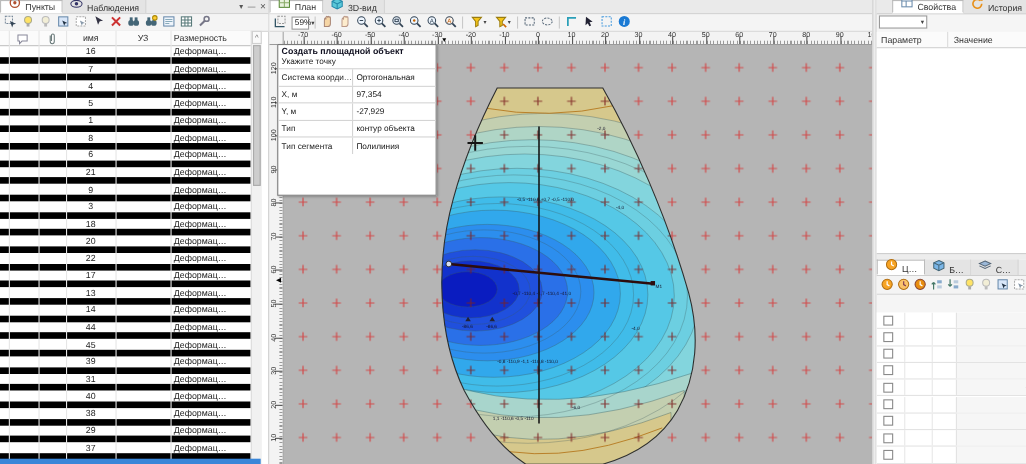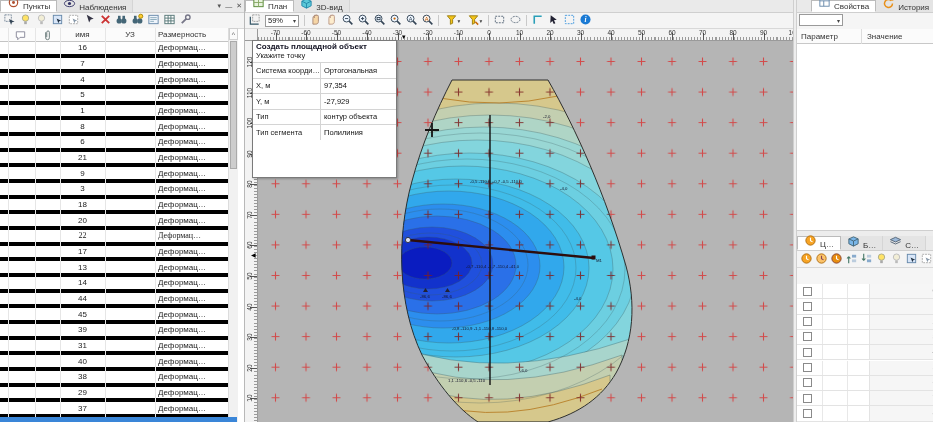--- a/index.html
+++ b/index.html
@@ -27,21 +27,21 @@
   .combo{height:12px;background:#fff;border:1px solid #9a9a9a;display:flex;
          align-items:center;justify-content:space-between;padding:0 2px;font-size:7.5px;color:#222;}
   .combo .car{font-size:6px;color:#444;}
   
   #leftDock{position:absolute;left:0;top:0;width:245px;height:422px;background:#fff;
             border-right:1px solid #b8b8b8;}
   #lhead{position:absolute;left:0;top:28px;width:228px;height:14px;background:#fbfbfb;
          border-bottom:1px solid #c4c4c4;font-size:8px;color:#333;}
   #lhead .hc,#lrows .rc{position:absolute;top:0;height:100%;display:flex;align-items:center;}
   #lrows{position:absolute;left:0;top:42px;width:228px;height:376px;overflow:hidden;}
-  .lrow{position:absolute;left:0;width:228px;height:15.66px;border-bottom:4px solid #000000;}
+  .lrow{position:absolute;left:0;width:228px;height:15.66px;border-bottom:6px solid #000000;}
   .colline{position:absolute;top:28px;height:390px;width:1px;background:#e6e6e6;}
   #lscroll{position:absolute;left:228px;top:28px;width:10px;height:394px;background:#f1f1f1;
            border-left:1px solid #dcdcdc;}
   #lscroll .up{position:absolute;top:0;left:0;right:0;height:12px;background:#fafafa;
            border:1px solid #d0d0d0;text-align:center;font-size:7px;color:#666;line-height:11px;}
   #lscroll .thumb{position:absolute;top:13px;left:1px;width:7px;height:128px;background:#cdcdcd;
            border:1px solid #aaa;}
   #selstrip{position:absolute;left:0;top:417px;width:237px;height:5px;background:#3a86d8;}
   
   #plan{position:absolute;left:245px;top:0;width:548px;height:422px;background:#f0f0f0;}
@@ -246,21 +246,21 @@
           <span class="rc" style="left:158px;">Деформац…</span>
         </div>
         <div class="lrow" style="top: 156.6px;">
           <span class="rc" style="left:60px;width:45px;justify-content:center;">18</span>
           <span class="rc" style="left:158px;">Деформац…</span>
         </div>
         <div class="lrow" style="top: 172.26px;">
           <span class="rc" style="left:60px;width:45px;justify-content:center;">20</span>
           <span class="rc" style="left:158px;">Деформац…</span>
         </div>
-        <div class="lrow" style="top: 187.92px; font-family: Liberation Serif, serif;">
+        <div class="lrow" style="top: 187.92px;">
           <span class="rc" style="left:60px;width:45px;justify-content:center;">22</span>
           <span class="rc" style="left:158px;">Деформац…</span>
         </div>
         <div class="lrow" style="top: 203.58px;">
           <span class="rc" style="left:60px;width:45px;justify-content:center;">17</span>
           <span class="rc" style="left:158px;">Деформац…</span>
         </div>
         <div class="lrow" style="top: 219.24px;">
           <span class="rc" style="left:60px;width:45px;justify-content:center;">13</span>
           <span class="rc" style="left:158px;">Деформац…</span>
@@ -333,21 +333,21 @@
         <span>3D-вид</span>
       </div>
     </div>
     <div class="toolbar" id="ptoolbar" style="top:13px;">
         <div class="tbtn">
           <span class="ic"><svg width="13" height="13" viewBox="0 0 14 14" xmlns="http://www.w3.org/2000/svg">
               <path d="M2.5 4v8h9" fill="none" stroke="#356" stroke-width="1.3"></path>
               <rect x="5" y="2" width="7" height="7" fill="none" stroke="#999" stroke-dasharray="2 1"></rect>
             </svg></span>
         </div>
-        <div class="combo" style="width: 34px; margin: 0px 2px;">
+        <div class="combo" style="width: 16px; margin: 0px 2px;">
           <span>59%</span>
           <span class="car">▾</span>
         </div>
         <div class="tsep"></div>
         <div class="tbtn">
           <span class="ic"><svg width="13" height="13" viewBox="0 0 14 14" xmlns="http://www.w3.org/2000/svg">
               <path d="M4.2 12V6.2c0-2.8 1-3.6 1.5-1V3.2c.4-1.8 1.4-1.8 1.6 0 .3-1.6 1.3-1.6 1.5 0 .3-1.2 1.3-1.1 1.3.6v5.4c0 1.8-1 2.8-2.8 2.8z" fill="#f6d6a6" stroke="#a87"></path>
             </svg></span>
         </div>
         <div class="tbtn">

